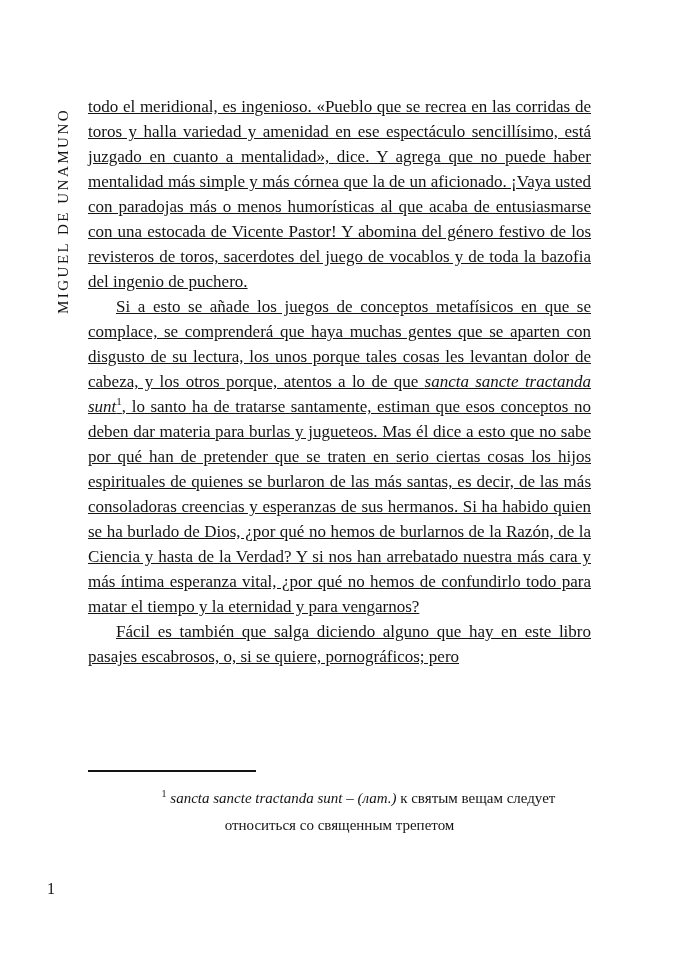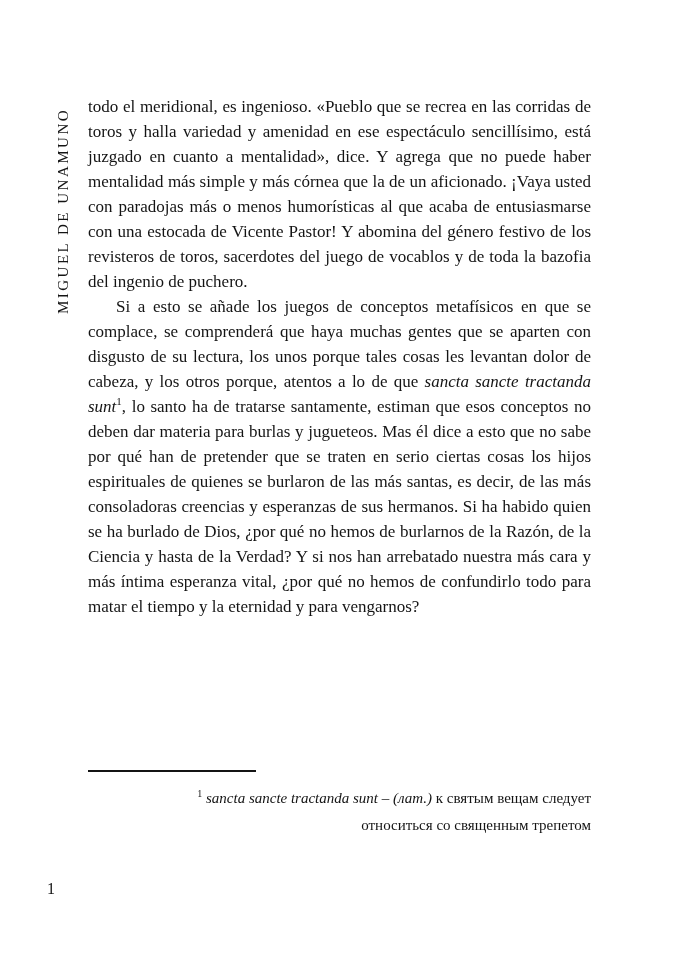--- a/index.html
+++ b/index.html
@@ -27,21 +27,21 @@
   .text-block {
     position: absolute;
     left: 88px;
     top: 94px;
     width: 503px;
     font-size: 17px;
     line-height: 25px;
     text-align: justify;
     text-justify: inter-word;
   }
-  .para { text-indent: 28px; }
+  .para { text-indent: 28px; text-decoration: underline; }
   .para.no-indent { text-indent: 0; }
   .italic { font-style: italic; }
   sup.fn-ref {
     font-size: 11px;
     line-height: 0;
     vertical-align: super;
   }
   .footnote {
     position: absolute;
     left: 88px;
@@ -51,21 +51,21 @@
     line-height: 27px;
   }
   .footnote-rule {
     width: 168px;
     height: 2px;
     background: #141414;
     margin-bottom: 13px;
   }
   .footnote-text {
     text-indent: 38px;
-    text-align: right;
+    text-align: center;
   }
   .footnote-text sup {
     font-size: 10px;
     line-height: 0;
     vertical-align: super;
   }
   .page-number {
     position: absolute;
     left: 47px;
     top: 880px;
@@ -78,20 +78,21 @@
 <div class="page">
 
   <div class="margin-author">MIGUEL DE UNAMUNO</div>
 
   <div class="text-block">
 
     <p class="para no-indent"><span>todo el meridional, es ingenioso. «Pueblo que se recrea en las corridas de toros y halla variedad y amenidad en ese espectáculo sencillísimo, está juzgado en cuanto a mentalidad», dice. Y agrega que no puede haber mentalidad más simple y más córnea que la de un aficionado. ¡Vaya usted con paradojas más o menos humorísticas al que acaba de entusiasmarse con una estocada de Vicente Pastor! Y abomina del género festivo de los revisteros de toros, sacerdotes del juego de vocablos y de toda la bazofia del ingenio de puchero.</span></p>
 
     <p class="para"><span>Si a esto se añade los juegos de conceptos metafísicos en que se complace, se comprenderá que haya muchas gentes que se aparten con disgusto de su lectura, los unos porque tales cosas les levantan dolor de cabeza, y los otros porque, atentos a lo de que </span><span class="italic">sancta sancte tractanda sunt</span><sup class="fn-ref">1</sup><span>, lo santo ha de tratarse santamente, estiman que esos conceptos no deben dar materia para burlas y jugueteos. Mas él dice a esto que no sabe por qué han de pretender que se traten en serio ciertas cosas los hijos espirituales de quienes se burlaron de las más santas, es decir, de las más consoladoras creencias y esperanzas de sus hermanos. Si ha habido quien se ha burlado de Dios, ¿por qué no hemos de burlarnos de la Razón, de la Ciencia y hasta de la Verdad? Y si nos han arrebatado nuestra más cara y más íntima esperanza vital, ¿por qué no hemos de confundirlo todo para matar el tiempo y la eternidad y para vengarnos?</span></p>
 
+    <p class="para"><span>Fácil es también que salga diciendo alguno que hay en este libro pasajes escabrosos, o, si se quiere, pornográficos; pero</span></p>
 
   </div>
 
   <div class="footnote">
     <div class="footnote-rule"></div>
     <p class="footnote-text"><sup>1</sup><span class="italic"> sancta sancte tractanda sunt</span><span> – </span><span class="italic">(лат.)</span><span> к святым вещам следует относиться со священным трепетом</span></p>
   </div>
 
   <div class="page-number">1</div>
 

